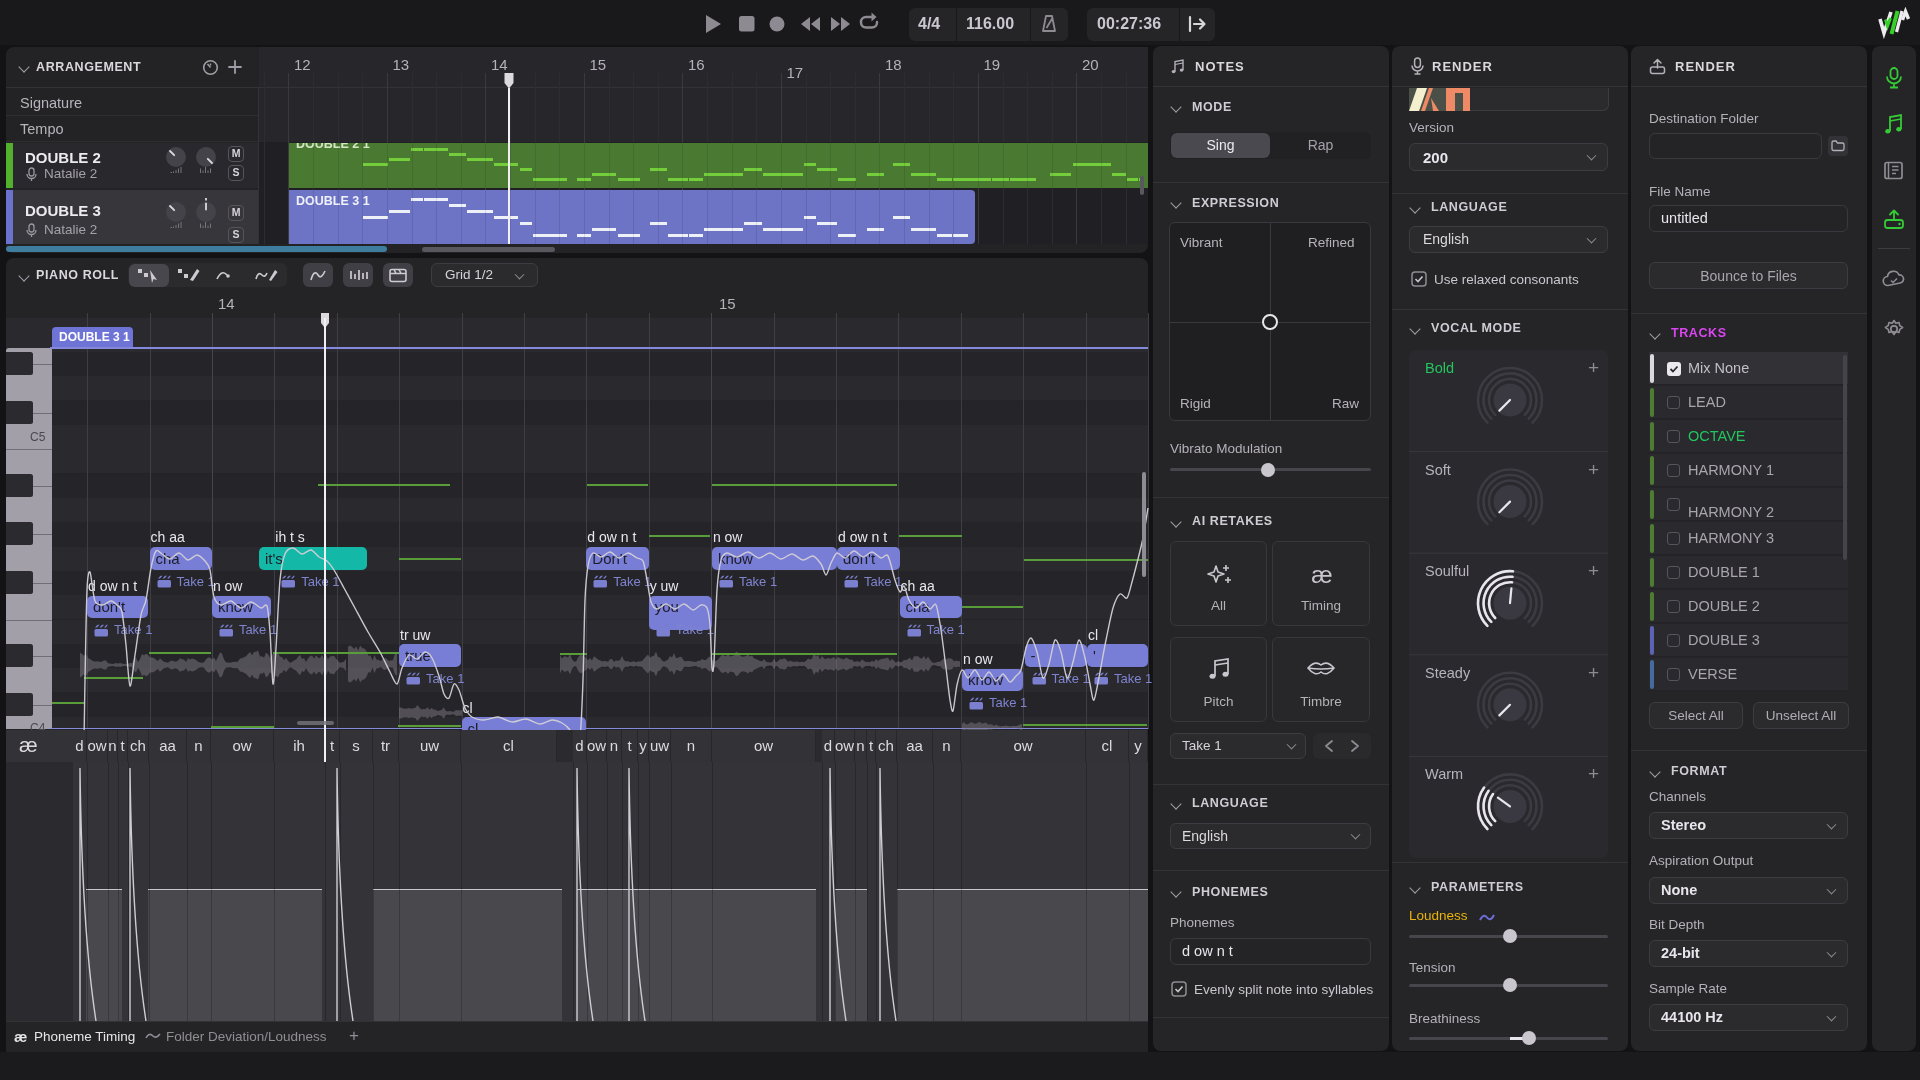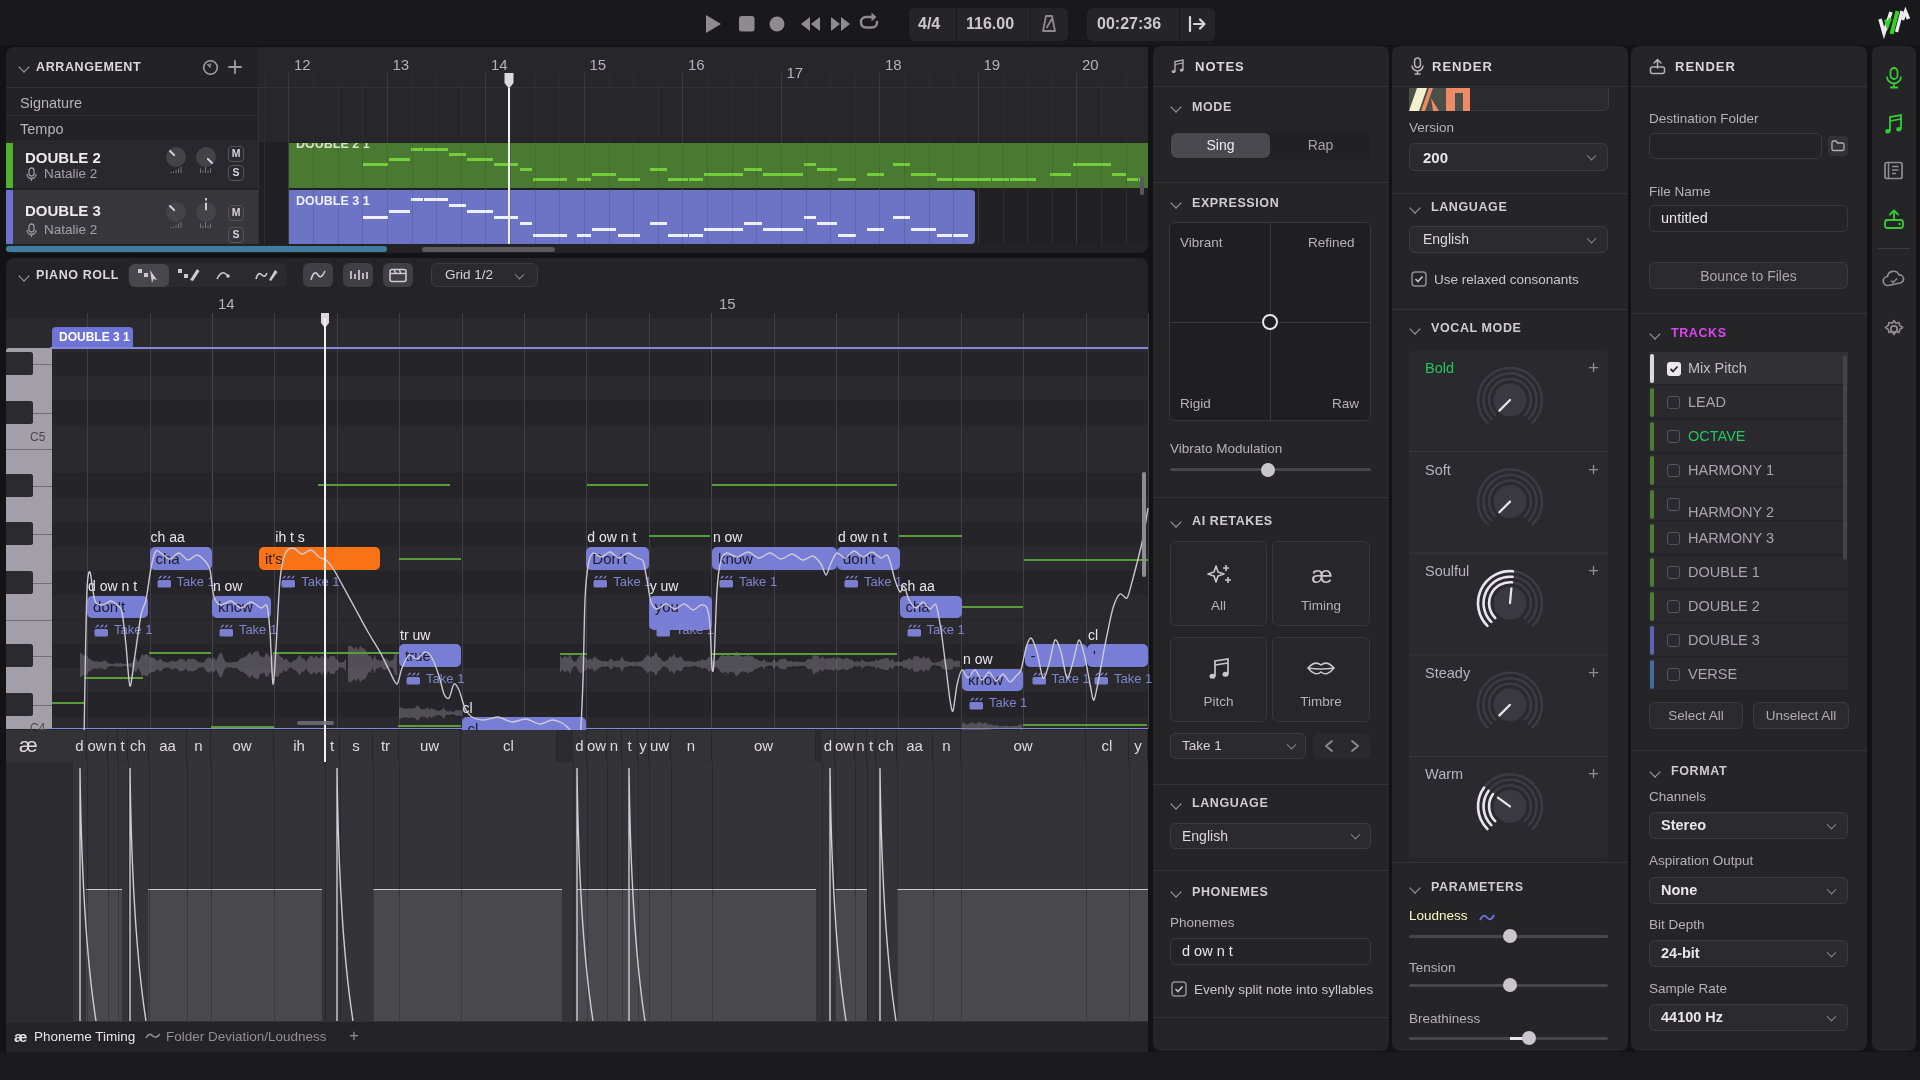--- a/index.html
+++ b/index.html
@@ -435,21 +435,21 @@
     <div class="abs" style="left:6px;top:2.5px;font-size:15px;color:#1d1d28;white-space:nowrap;">know</div>
   </div>
 <div class="abs" style="left:212.9px;top:578.145px;font-size:14px;color:#e9e7ed;font-weight:normal;letter-spacing:0px;white-space:nowrap;">n ow</div>
 <svg class="abs" style="left:218.9px;top:623.5px;" width="15" height="13" viewBox="0 0 15 13">
 <g fill="#7a7fd0">
 <rect x="0.5" y="5" width="13.5" height="7.5" rx="1.5"></rect>
 <path d="M1 3.5 L3.5 0.8 H5.5 L3 3.5 Z M5.5 3.5 L8 0.8 H10 L7.5 3.5 Z M10 3.5 L12.5 0.8 H13.8 L12 3.5 Z"></path>
 </g>
   </svg>
 <div class="abs" style="left:238.9px;top:622.475px;font-size:13px;color:#7f84cf;font-weight:normal;letter-spacing:0px;white-space:nowrap;">Take 1</div>
-<div class="abs" style="left:259px;top:547.0px;width:121px;height:22.8px;background:#f97316;border-radius:5px;overflow:hidden;">
+<div class="abs" style="left:259px;top:547.0px;width:108px;height:22.8px;background:#14b8a6;border-radius:5px;overflow:hidden;">
     <div class="abs" style="left:6px;top:2.5px;font-size:15px;color:#1d1d28;white-space:nowrap;">it's</div>
   </div>
 <div class="abs" style="left:275.3px;top:529.485px;font-size:14px;color:#e9e7ed;font-weight:normal;letter-spacing:0px;white-space:nowrap;">ih t s</div>
 <svg class="abs" style="left:281.3px;top:574.8px;" width="15" height="13" viewBox="0 0 15 13">
 <g fill="#7a7fd0">
 <rect x="0.5" y="5" width="13.5" height="7.5" rx="1.5"></rect>
 <path d="M1 3.5 L3.5 0.8 H5.5 L3 3.5 Z M5.5 3.5 L8 0.8 H10 L7.5 3.5 Z M10 3.5 L12.5 0.8 H13.8 L12 3.5 Z"></path>
 </g>
   </svg>
 <div class="abs" style="left:301.3px;top:573.815px;font-size:13px;color:#7f84cf;font-weight:normal;letter-spacing:0px;white-space:nowrap;">Take 1</div>
@@ -887,21 +887,21 @@
 <div class="abs" style="left:1588px;top:458.6px;font-size:19px;color:#8e8b93;font-weight:normal;letter-spacing:0px;white-space:nowrap;">+</div>
 <div class="abs" style="left:1425px;top:563.2px;font-size:14.5px;color:#b6b3bd;font-weight:normal;letter-spacing:0px;white-space:nowrap;">Soulful</div>
 <div class="abs" style="left:1588px;top:560.2px;font-size:19px;color:#8e8b93;font-weight:normal;letter-spacing:0px;white-space:nowrap;">+</div>
 <div class="abs" style="left:1425px;top:664.8px;font-size:14.5px;color:#b6b3bd;font-weight:normal;letter-spacing:0px;white-space:nowrap;">Steady</div>
 <div class="abs" style="left:1588px;top:661.8px;font-size:19px;color:#8e8b93;font-weight:normal;letter-spacing:0px;white-space:nowrap;">+</div>
 <div class="abs" style="left:1425px;top:766.4px;font-size:14.5px;color:#b6b3bd;font-weight:normal;letter-spacing:0px;white-space:nowrap;">Warm</div>
 <div class="abs" style="left:1588px;top:763.4px;font-size:19px;color:#8e8b93;font-weight:normal;letter-spacing:0px;white-space:nowrap;">+</div>
 <div class="abs" style="left:1392px;top:862px;width:236px;height:1px;background:#343338;"></div>
 <div class="chev" style="left:1411px;top:884px;"></div>
 <div class="abs" style="left:1431px;top:880px;font-size:12.5px;color:#cfccd3;font-weight:bold;letter-spacing:0.6px;white-space:nowrap;">PARAMETERS</div>
-<div class="abs" style="left:1409px;top:908px;font-size:13.5px;color:#fef9c3;font-weight:normal;letter-spacing:0px;white-space:nowrap;">Loudness</div>
+<div class="abs" style="left:1409px;top:908px;font-size:13.5px;color:#eab308;font-weight:normal;letter-spacing:0px;white-space:nowrap;">Loudness</div>
 <svg class="abs" style="left:1478px;top:911px;" width="20" height="13" viewBox="0 0 20 13">
 <path d="M2 9 Q5.5 2 9 6.5 Q12.5 11 16 4" fill="none" stroke="#6e6edb" stroke-width="2"></path>
   </svg>
 <div class="track" style="left:1409px;top:934.5px;width:199px;height:3px;"></div>
 <div class="handle" style="left:1503px;top:929px;"></div>
 <div class="abs" style="left:1409px;top:960px;font-size:13.5px;color:#b4b1b8;font-weight:normal;letter-spacing:0px;white-space:nowrap;">Tension</div>
 <div class="track" style="left:1409px;top:983.5px;width:199px;height:3px;"></div>
 <div class="handle" style="left:1503px;top:978px;"></div>
 <div class="abs" style="left:1409px;top:1011px;font-size:13.5px;color:#b4b1b8;font-weight:normal;letter-spacing:0px;white-space:nowrap;">Breathiness</div>
 <div class="track" style="left:1409px;top:1036.5px;width:199px;height:3px;"></div>
@@ -927,21 +927,21 @@
 <div class="abs" style="left:1631px;top:313px;width:236px;height:1px;background:#343338;"></div>
 <div class="chev" style="left:1651px;top:330px;"></div>
 <div class="abs" style="left:1671px;top:326px;font-size:12.5px;color:#d946ef;font-weight:bold;letter-spacing:0.6px;white-space:nowrap;">TRACKS</div>
 <div class="abs" style="left:1649px;top:352px;width:199px;height:335px;background:#242427;border-radius:4px;overflow:hidden;"></div>
 <div class="abs" style="left:1649px;top:352px;width:199px;height:33px;background:#323135;border-bottom:1px solid #232226;overflow:hidden;"></div>
 <div class="abs" style="left:1650px;top:354px;width:3.5px;height:29px;background:#dbd9dd;border-radius:2px;"></div>
 <svg class="abs" style="left:1667px;top:362px;" width="14" height="14" viewBox="0 0 14 14">
 <rect width="14" height="14" rx="3" fill="#ece9ee"></rect>
 <path d="M3.5 7 L6 9.5 L10.5 4.5" fill="none" stroke="#2a292d" stroke-width="1.8"></path>
   </svg>
-<div class="abs" style="left:1688px;top:360px;font-size:14.5px;color:#c2bfc6;font-weight:normal;letter-spacing:0px;white-space:nowrap;">Mix Pitch</div>
+<div class="abs" style="left:1688px;top:360px;font-size:14.5px;color:#c2bfc6;font-weight:normal;letter-spacing:0px;white-space:nowrap;">Mix None</div>
 <div class="abs" style="left:1649px;top:386px;width:199px;height:33px;background:#2a292d;border-bottom:1px solid #232226;overflow:hidden;"></div>
 <div class="abs" style="left:1650px;top:388px;width:3.5px;height:29px;background:#4e7c33;border-radius:2px;"></div>
 <div class="abs" style="left:1667px;top:396px;width:13px;height:13px;border:1.5px solid #57555b;border-radius:3px;"></div>
 <div class="abs" style="left:1688px;top:394px;font-size:14.5px;color:#a8a5ac;font-weight:normal;letter-spacing:0px;white-space:nowrap;">LEAD</div>
 <div class="abs" style="left:1649px;top:420px;width:199px;height:33px;background:#2a292d;border-bottom:1px solid #232226;overflow:hidden;"></div>
 <div class="abs" style="left:1650px;top:422px;width:3.5px;height:29px;background:#4e7c33;border-radius:2px;"></div>
 <div class="abs" style="left:1667px;top:430px;width:13px;height:13px;border:1.5px solid #57555b;border-radius:3px;"></div>
 <div class="abs" style="left:1688px;top:428px;font-size:14.5px;color:#22c55e;font-weight:normal;letter-spacing:0px;white-space:nowrap;">OCTAVE</div>
 <div class="abs" style="left:1649px;top:454px;width:199px;height:33px;background:#2a292d;border-bottom:1px solid #232226;overflow:hidden;"></div>
 <div class="abs" style="left:1650px;top:456px;width:3.5px;height:29px;background:#4e7c33;border-radius:2px;"></div>

